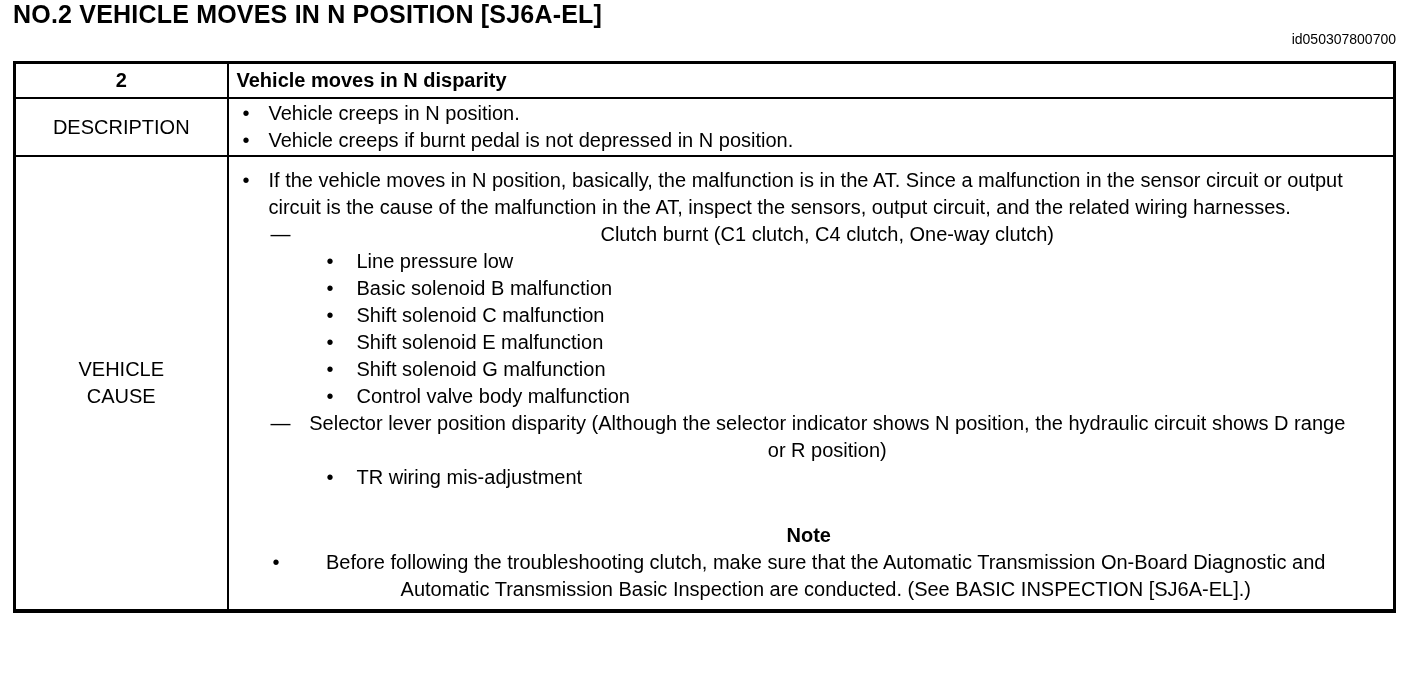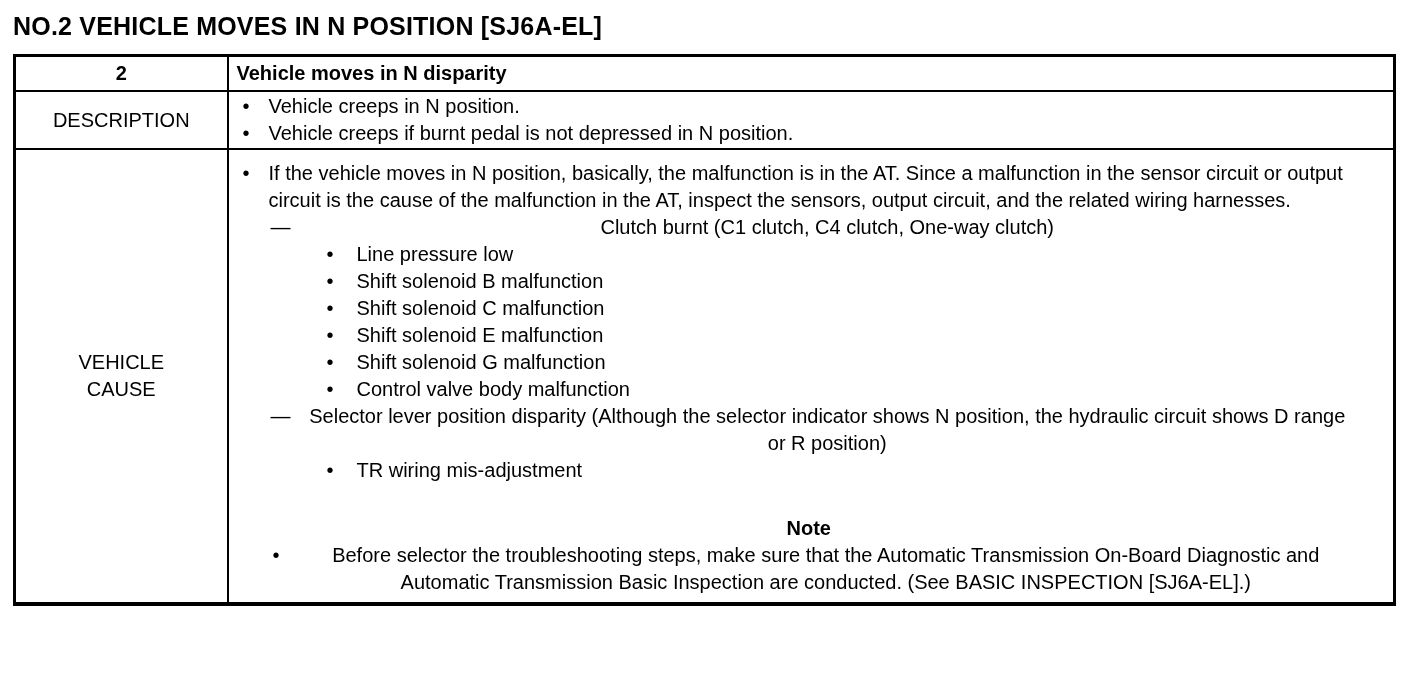--- a/index.html
+++ b/index.html
@@ -9,21 +9,21 @@
     color: #000000;
   }
   body {
     width: 1408px;
     height: 680px;
     overflow: hidden;
     font-family: "Liberation Sans", "DejaVu Sans", sans-serif;
     font-size: 20px;
     line-height: 27px;
   }
-  .page { padding: 12px 12px 0 13px; }
+  .page { padding: 0 12px 0 13px; }
 
   .title {
     margin: 0;
     font-size: 25px;
     line-height: 28px;
     font-weight: 700;
     letter-spacing: 0.2px;
   }
   .doc-id {
     text-align: right;
@@ -67,20 +67,21 @@
   .note-h { padding-left: 38px; font-weight: 700; }
   .nb { position: relative; padding-left: 72px; }
   .nb::before { content: "\2022"; position: absolute; left: 44px; }
 </style>
 </head>
 <body>
 
 <div class="page">
 
   <h1 class="title">NO.2 VEHICLE MOVES IN N POSITION [SJ6A-EL]</h1>
+  <div class="doc-id">id050307800700</div>
 
   <table class="ts">
     <colgroup>
         <col class="c1">
         <col>
       </colgroup>
 
     <tbody>
         <tr class="hdr">
       <td class="numcell">2</td>
@@ -105,38 +106,38 @@
       </td>
       <td class="contentcell">
         <div class="cause-inner">
 
           <div class="b1">If the vehicle moves in N position, basically, the malfunction is in the AT. Since a malfunction in the sensor circuit or output circuit is the cause of the malfunction in the AT, inspect the sensors, output circuit, and the related wiring harnesses.</div>
 
           <div class="dash">Clutch burnt (C1 clutch, C4 clutch, One-way clutch)</div>
           <div>
 
           <div class="b2">Line pressure low</div>
-                <div class="b2">Shift solenoid B malfunction</div>
+                <div class="b2">Basic solenoid B malfunction</div>
                 <div class="b2">Shift solenoid C malfunction</div>
                 <div class="b2">Shift solenoid E malfunction</div>
                 <div class="b2">Shift solenoid G malfunction</div>
                 <div class="b2">Control valve body malfunction</div>
               </div>
 
           <div class="dash">Selector lever position disparity (Although the selector indicator shows N position, the hydraulic circuit shows D range or R position)</div>
           <div>
 
           <div class="b2">TR wiring mis-adjustment</div>
               </div>
 
           <div class="note">
             <div class="note-h">Note</div>
             <div>
 
-            <div class="nb">Before selector the troubleshooting steps, make sure that the Automatic Transmission On-Board Diagnostic and Automatic Transmission Basic Inspection are conducted. (See BASIC INSPECTION [SJ6A-EL].)</div>
+            <div class="nb">Before following the troubleshooting clutch, make sure that the Automatic Transmission On-Board Diagnostic and Automatic Transmission Basic Inspection are conducted. (See BASIC INSPECTION [SJ6A-EL].)</div>
                 </div>
           </div>
 
         </div>
       </td>
     </tr>
   </tbody>
     </table>
 
 </div>

